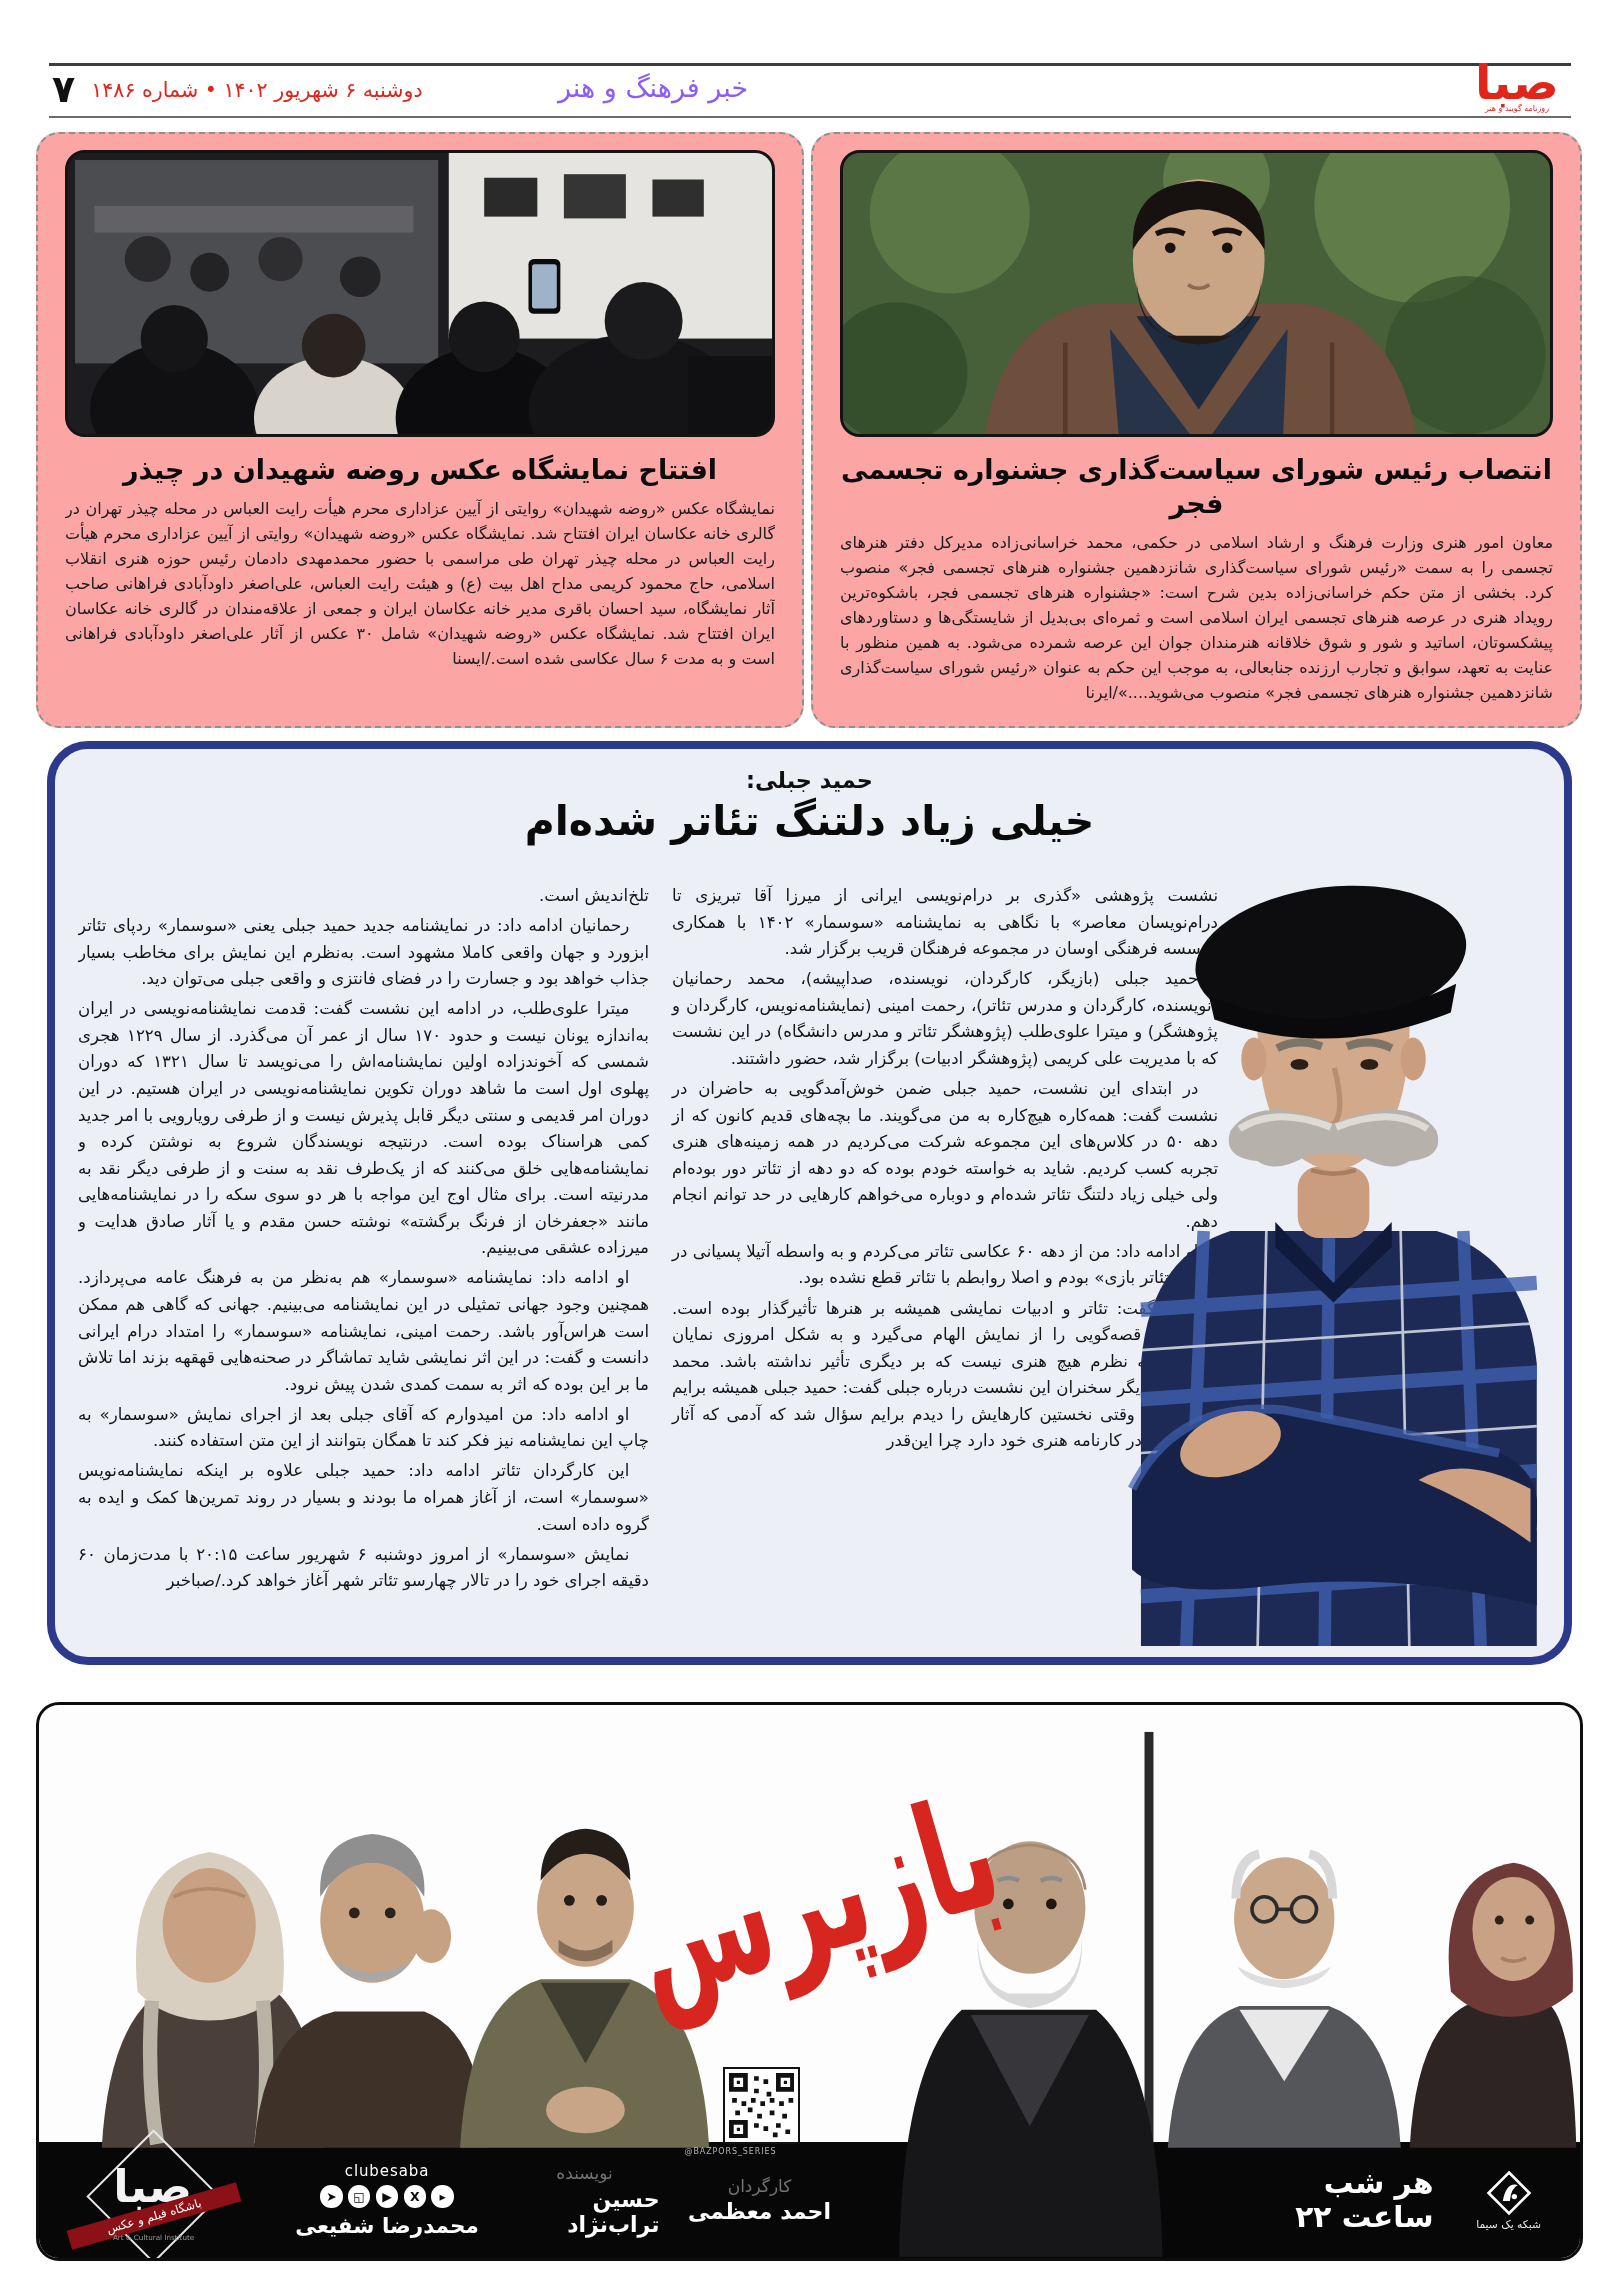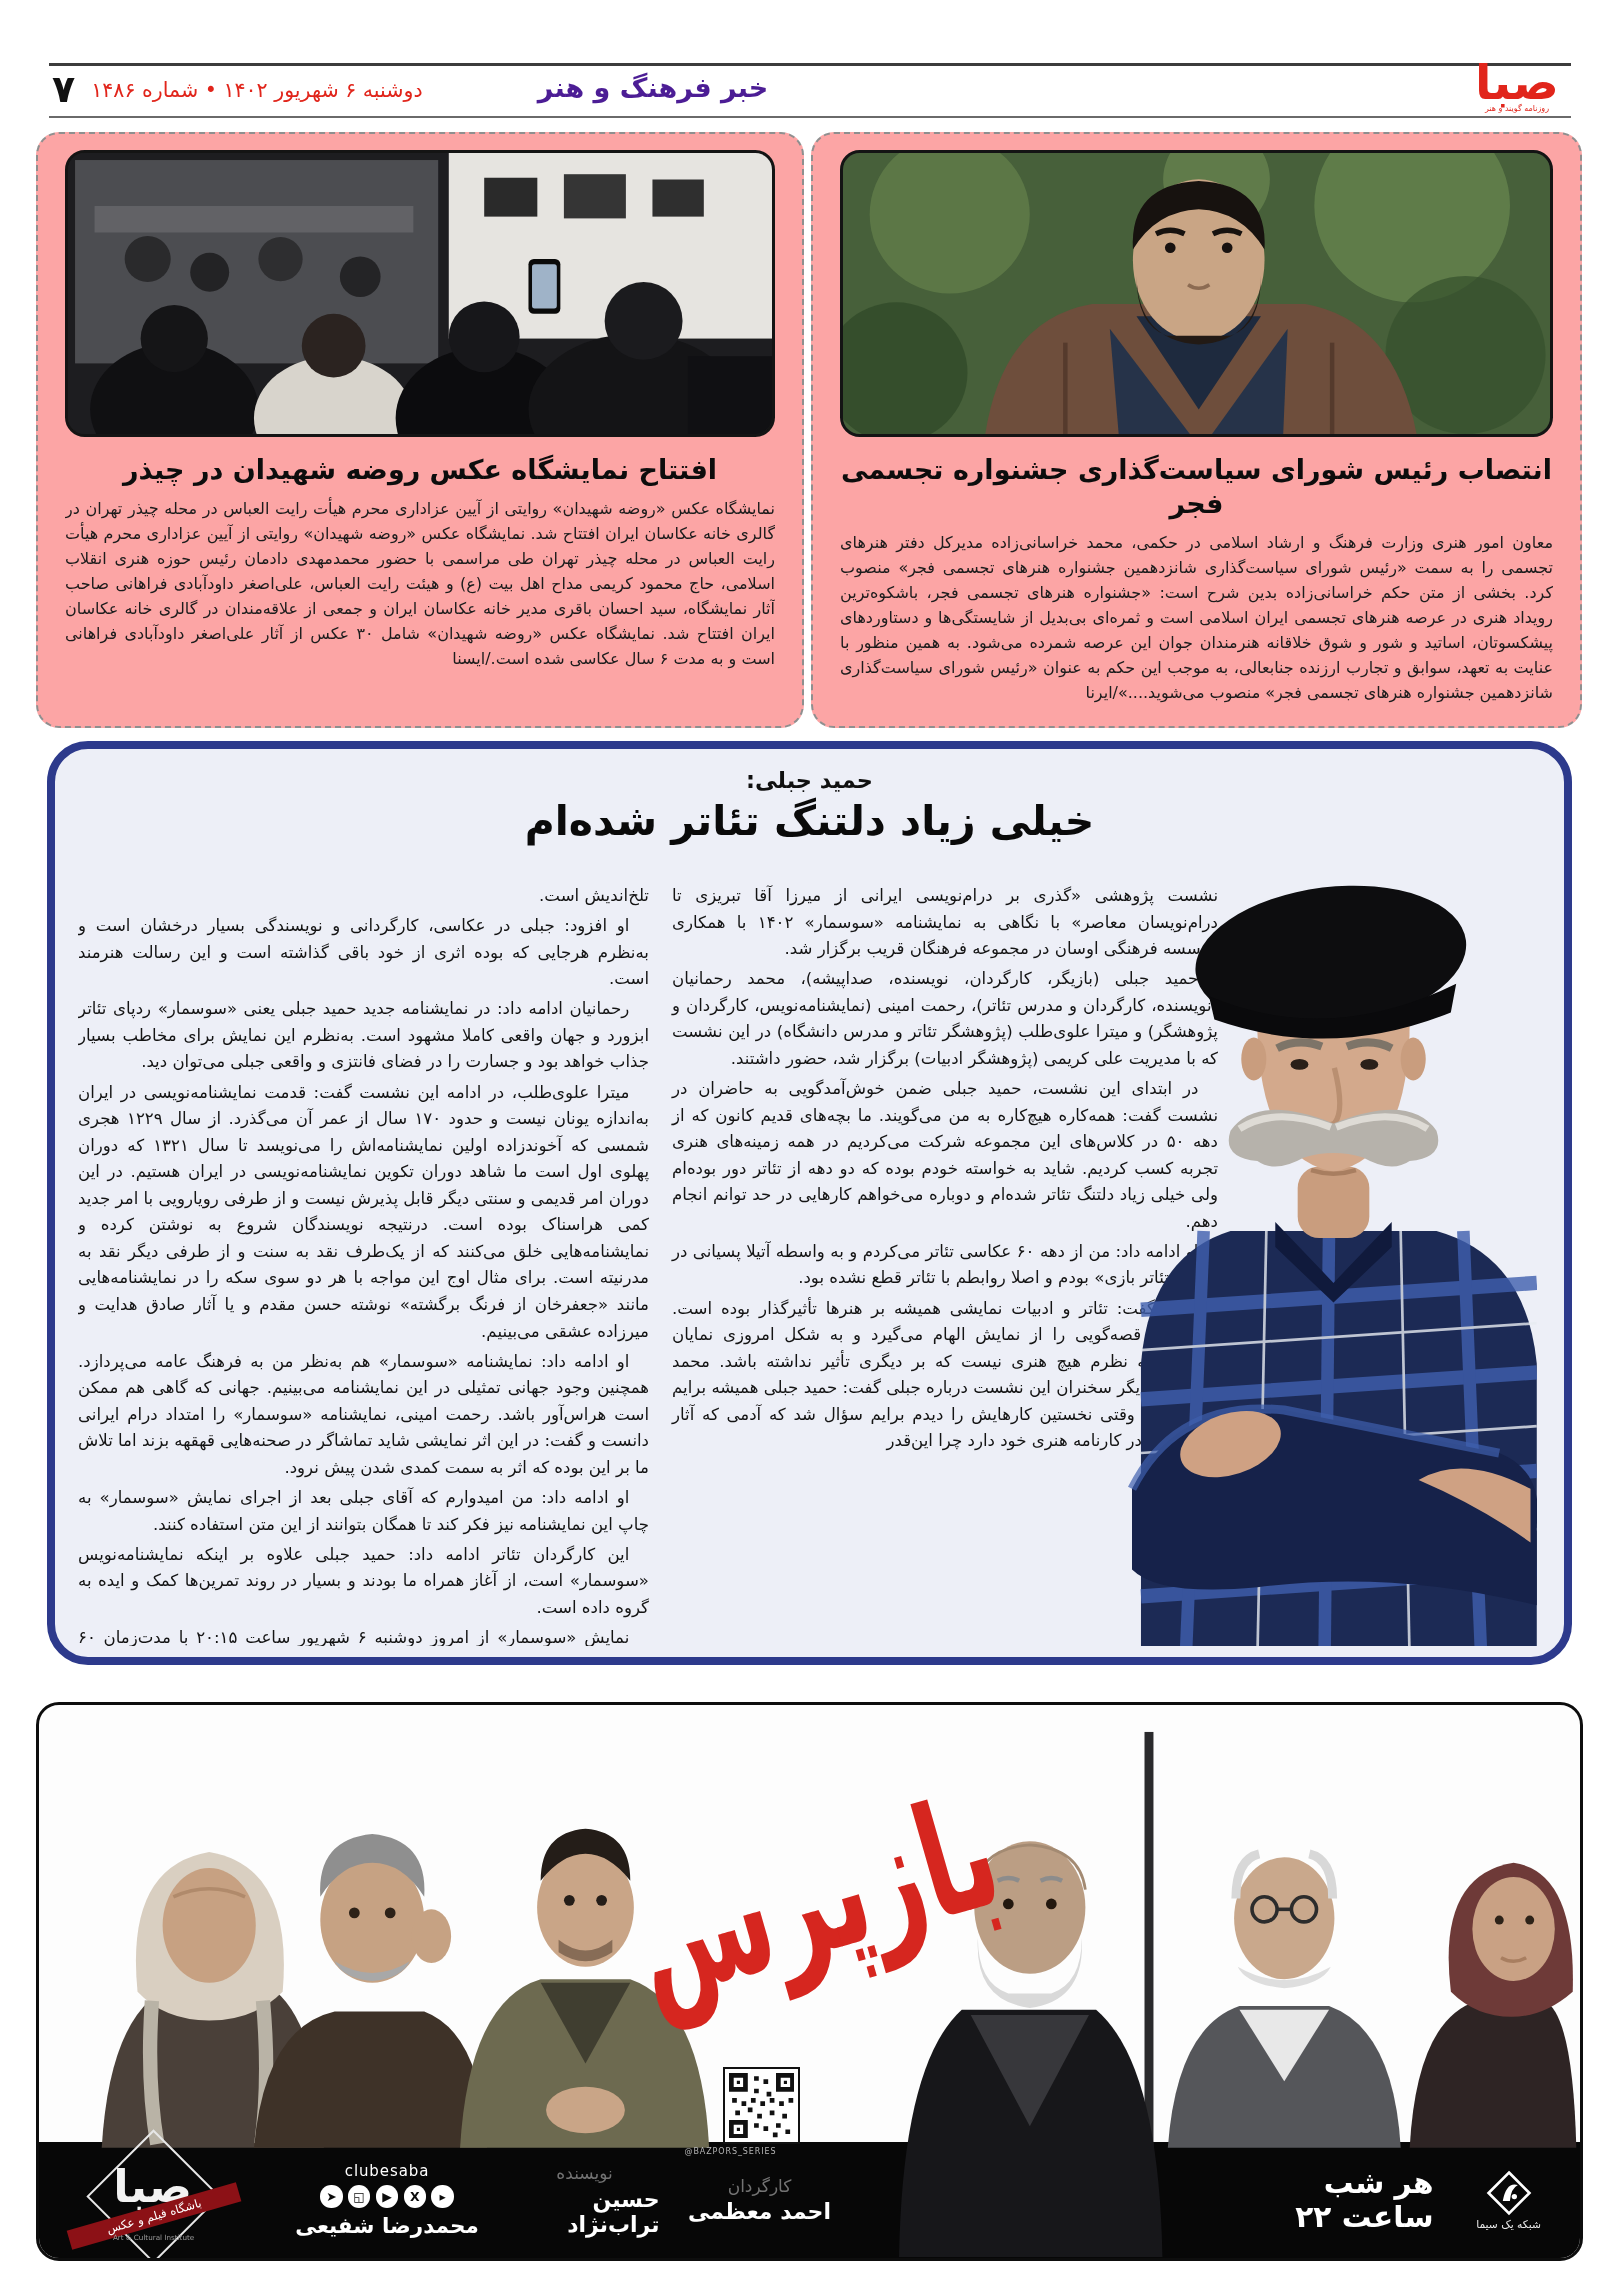--- a/index.html
+++ b/index.html
@@ -6,21 +6,21 @@
   *{box-sizing:border-box;}
   body{font-family:"DejaVu Sans", sans-serif;}
   .page{position:relative;width:1618px;height:2293px;background:#fff;overflow:hidden;direction:rtl;}
 
   
   .hdr-rule-top{position:absolute;left:49px;top:63px;width:1522px;height:2.7px;background:#3c3c3c;}
   .hdr-rule-bot{position:absolute;left:49px;top:116px;width:1522px;height:1.8px;background:#6a6a6a;}
   .hdr-logo{position:absolute;right:43px;top:59px;width:116px;text-align:center;color:#e1251b;}
   .hdr-logo .big{font-size:48px;font-weight:bold;line-height:47px;}
   .hdr-logo .sub{font-size:8px;margin-top:-1.8px;}
-  .hdr-section{position:absolute;left:0;top:72px;width:1306px;text-align:center;color:#4c1d95;font-size:27px;font-weight:bold;}
+  .hdr-section{position:absolute;left:0;top:72px;width:1306px;text-align:center;color:#8b5cf6;font-size:27px;font-weight:normal;}
   .hdr-left{position:absolute;left:52px;top:70px;display:flex;align-items:center;gap:16px;direction:ltr;}
   .hdr-pagenum{font-size:38px;font-weight:bold;color:#111;line-height:39px;}
   .hdr-date{color:#e1251b;font-size:20.6px;direction:rtl;}
 
   
   .artbox{position:absolute;top:132px;height:596px;border:2.7px dashed #8f8f8f;border-radius:23px;background:#fca5a5;padding:16px 27px;}
   .artbox.left{left:36px;width:768px;}
   .artbox.right{left:811px;width:771px;}
   .art-photo{width:100%;height:287px;border:3.6px solid #141414;border-radius:19.7px;overflow:hidden;background:#222;}
   .art-photo svg{display:block;width:100%;height:100%;}
@@ -202,21 +202,20 @@
       </div>
       <div class="iv-colA">
         <p class="iv-p">نشست پژوهشی «گذری بر درام‌نویسی ایرانی از میرزا آقا تبریزی تا درام‌نویسان معاصر» با نگاهی به نمایشنامه «سوسمار» ۱۴۰۲ با همکاری موسسه فرهنگی اوسان در مجموعه فرهنگان قریب برگزار شد.</p>
         <p class="iv-p">حمید جبلی (بازیگر، کارگردان، نویسنده، صداپیشه)، محمد رحمانیان (نویسنده، کارگردان و مدرس تئاتر)، رحمت امینی (نمایشنامه‌نویس، کارگردان و پژوهشگر) و میترا علوی‌طلب (پژوهشگر تئاتر و مدرس دانشگاه) در این نشست که با مدیریت علی کریمی (پژوهشگر ادبیات) برگزار شد، حضور داشتند.</p>
         <p class="iv-p">در ابتدای این نشست، حمید جبلی ضمن خوش‌آمدگویی به حاضران در نشست گفت: همه‌کاره هیچ‌کاره به من می‌گویند. ما بچه‌های قدیم کانون که از دهه ۵۰ در کلاس‌های این مجموعه شرکت می‌کردیم در همه زمینه‌های هنری تجربه کسب کردیم. شاید به خواسته خودم بوده که دو دهه از تئاتر دور بوده‌ام ولی خیلی زیاد دلتنگ تئاتر شده‌ام و دوباره می‌خواهم کارهایی در حد توانم انجام دهم.</p>
         <p class="iv-p">او ادامه داد: من از دهه ۶۰ عکاسی تئاتر می‌کردم و به واسطه آتیلا پسیانی در گروه «تئاتر بازی» بودم و اصلا روابطم با تئاتر قطع نشده بود.</p>
         <p class="iv-p">جبلی گفت: تئاتر و ادبیات نمایشی همیشه بر هنرها تأثیرگذار بوده است. سینما نیز قصه‌گویی را از نمایش الهام می‌گیرد و به شکل امروزی نمایان می‌شود. به نظرم هیچ هنری نیست که بر دیگری تأثیر نداشته باشد. محمد رحمانیان، دیگر سخنران این نشست درباره جبلی گفت: حمید جبلی همیشه برایم عجیب بود. وقتی نخستین کارهایش را دیدم برایم سؤال شد که آدمی که آثار طنز زیادی در کارنامه هنری خود دارد چرا این‌قدر</p>
       </div>
       <div class="iv-colB">
         <p class="iv-p">تلخ‌اندیش است.</p>
-        <p class="iv-p">او افزود: جبلی در عکاسی، کارگردانی و نویسندگی بسیار درخشان است و به‌نظرم هرجایی که بوده اثری از خود باقی گذاشته است و این رسالت هنرمند است.</p>
         <p class="iv-p">رحمانیان ادامه داد: در نمایشنامه جدید حمید جبلی یعنی «سوسمار» ردپای تئاتر ابزورد و جهان واقعی کاملا مشهود است. به‌نظرم این نمایش برای مخاطب بسیار جذاب خواهد بود و جسارت را در فضای فانتزی و واقعی جبلی می‌توان دید.</p>
         <p class="iv-p">میترا علوی‌طلب، در ادامه این نشست گفت: قدمت نمایشنامه‌نویسی در ایران به‌اندازه یونان نیست و حدود ۱۷۰ سال از عمر آن می‌گذرد. از سال ۱۲۲۹ هجری شمسی که آخوندزاده اولین نمایشنامه‌اش را می‌نویسد تا سال ۱۳۲۱ که دوران پهلوی اول است ما شاهد دوران تکوین نمایشنامه‌نویسی در ایران هستیم. در این دوران امر قدیمی و سنتی دیگر قابل پذیرش نیست و از طرفی رویارویی با امر جدید کمی هراسناک بوده است. درنتیجه نویسندگان شروع به نوشتن کرده و نمایشنامه‌هایی خلق می‌کنند که از یک‌طرف نقد به سنت و از طرفی دیگر نقد به مدرنیته است. برای مثال اوج این مواجه با هر دو سوی سکه را در نمایشنامه‌هایی مانند «جعفرخان از فرنگ برگشته» نوشته حسن مقدم و یا آثار صادق هدایت و میرزاده عشقی می‌بینیم.</p>
         <p class="iv-p">او ادامه داد: نمایشنامه «سوسمار» هم به‌نظر من به فرهنگ عامه می‌پردازد. همچنین وجود جهانی تمثیلی در این نمایشنامه می‌بینیم. جهانی که گاهی هم ممکن است هراس‌آور باشد. رحمت امینی، نمایشنامه «سوسمار» را امتداد درام ایرانی دانست و گفت: در این اثر نمایشی شاید تماشاگر در صحنه‌هایی قهقهه بزند اما تلاش ما بر این بوده که اثر به سمت کمدی شدن پیش نرود.</p>
         <p class="iv-p">او ادامه داد: من امیدوارم که آقای جبلی بعد از اجرای نمایش «سوسمار» به چاپ این نمایشنامه نیز فکر کند تا همگان بتوانند از این متن استفاده کنند.</p>
         <p class="iv-p">این کارگردان تئاتر ادامه داد: حمید جبلی علاوه بر اینکه نمایشنامه‌نویس «سوسمار» است، از آغاز همراه ما بودند و بسیار در روند تمرین‌ها کمک و ایده به گروه داده است.</p>
         <p class="iv-p">نمایش «سوسمار» از امروز دوشنبه ۶ شهریور ساعت ۲۰:۱۵ با مدت‌زمان ۶۰ دقیقه اجرای خود را در تالار چهارسو تئاتر شهر آغاز خواهد کرد./صباخبر</p>
       </div>
     </div>
   </div>
 

